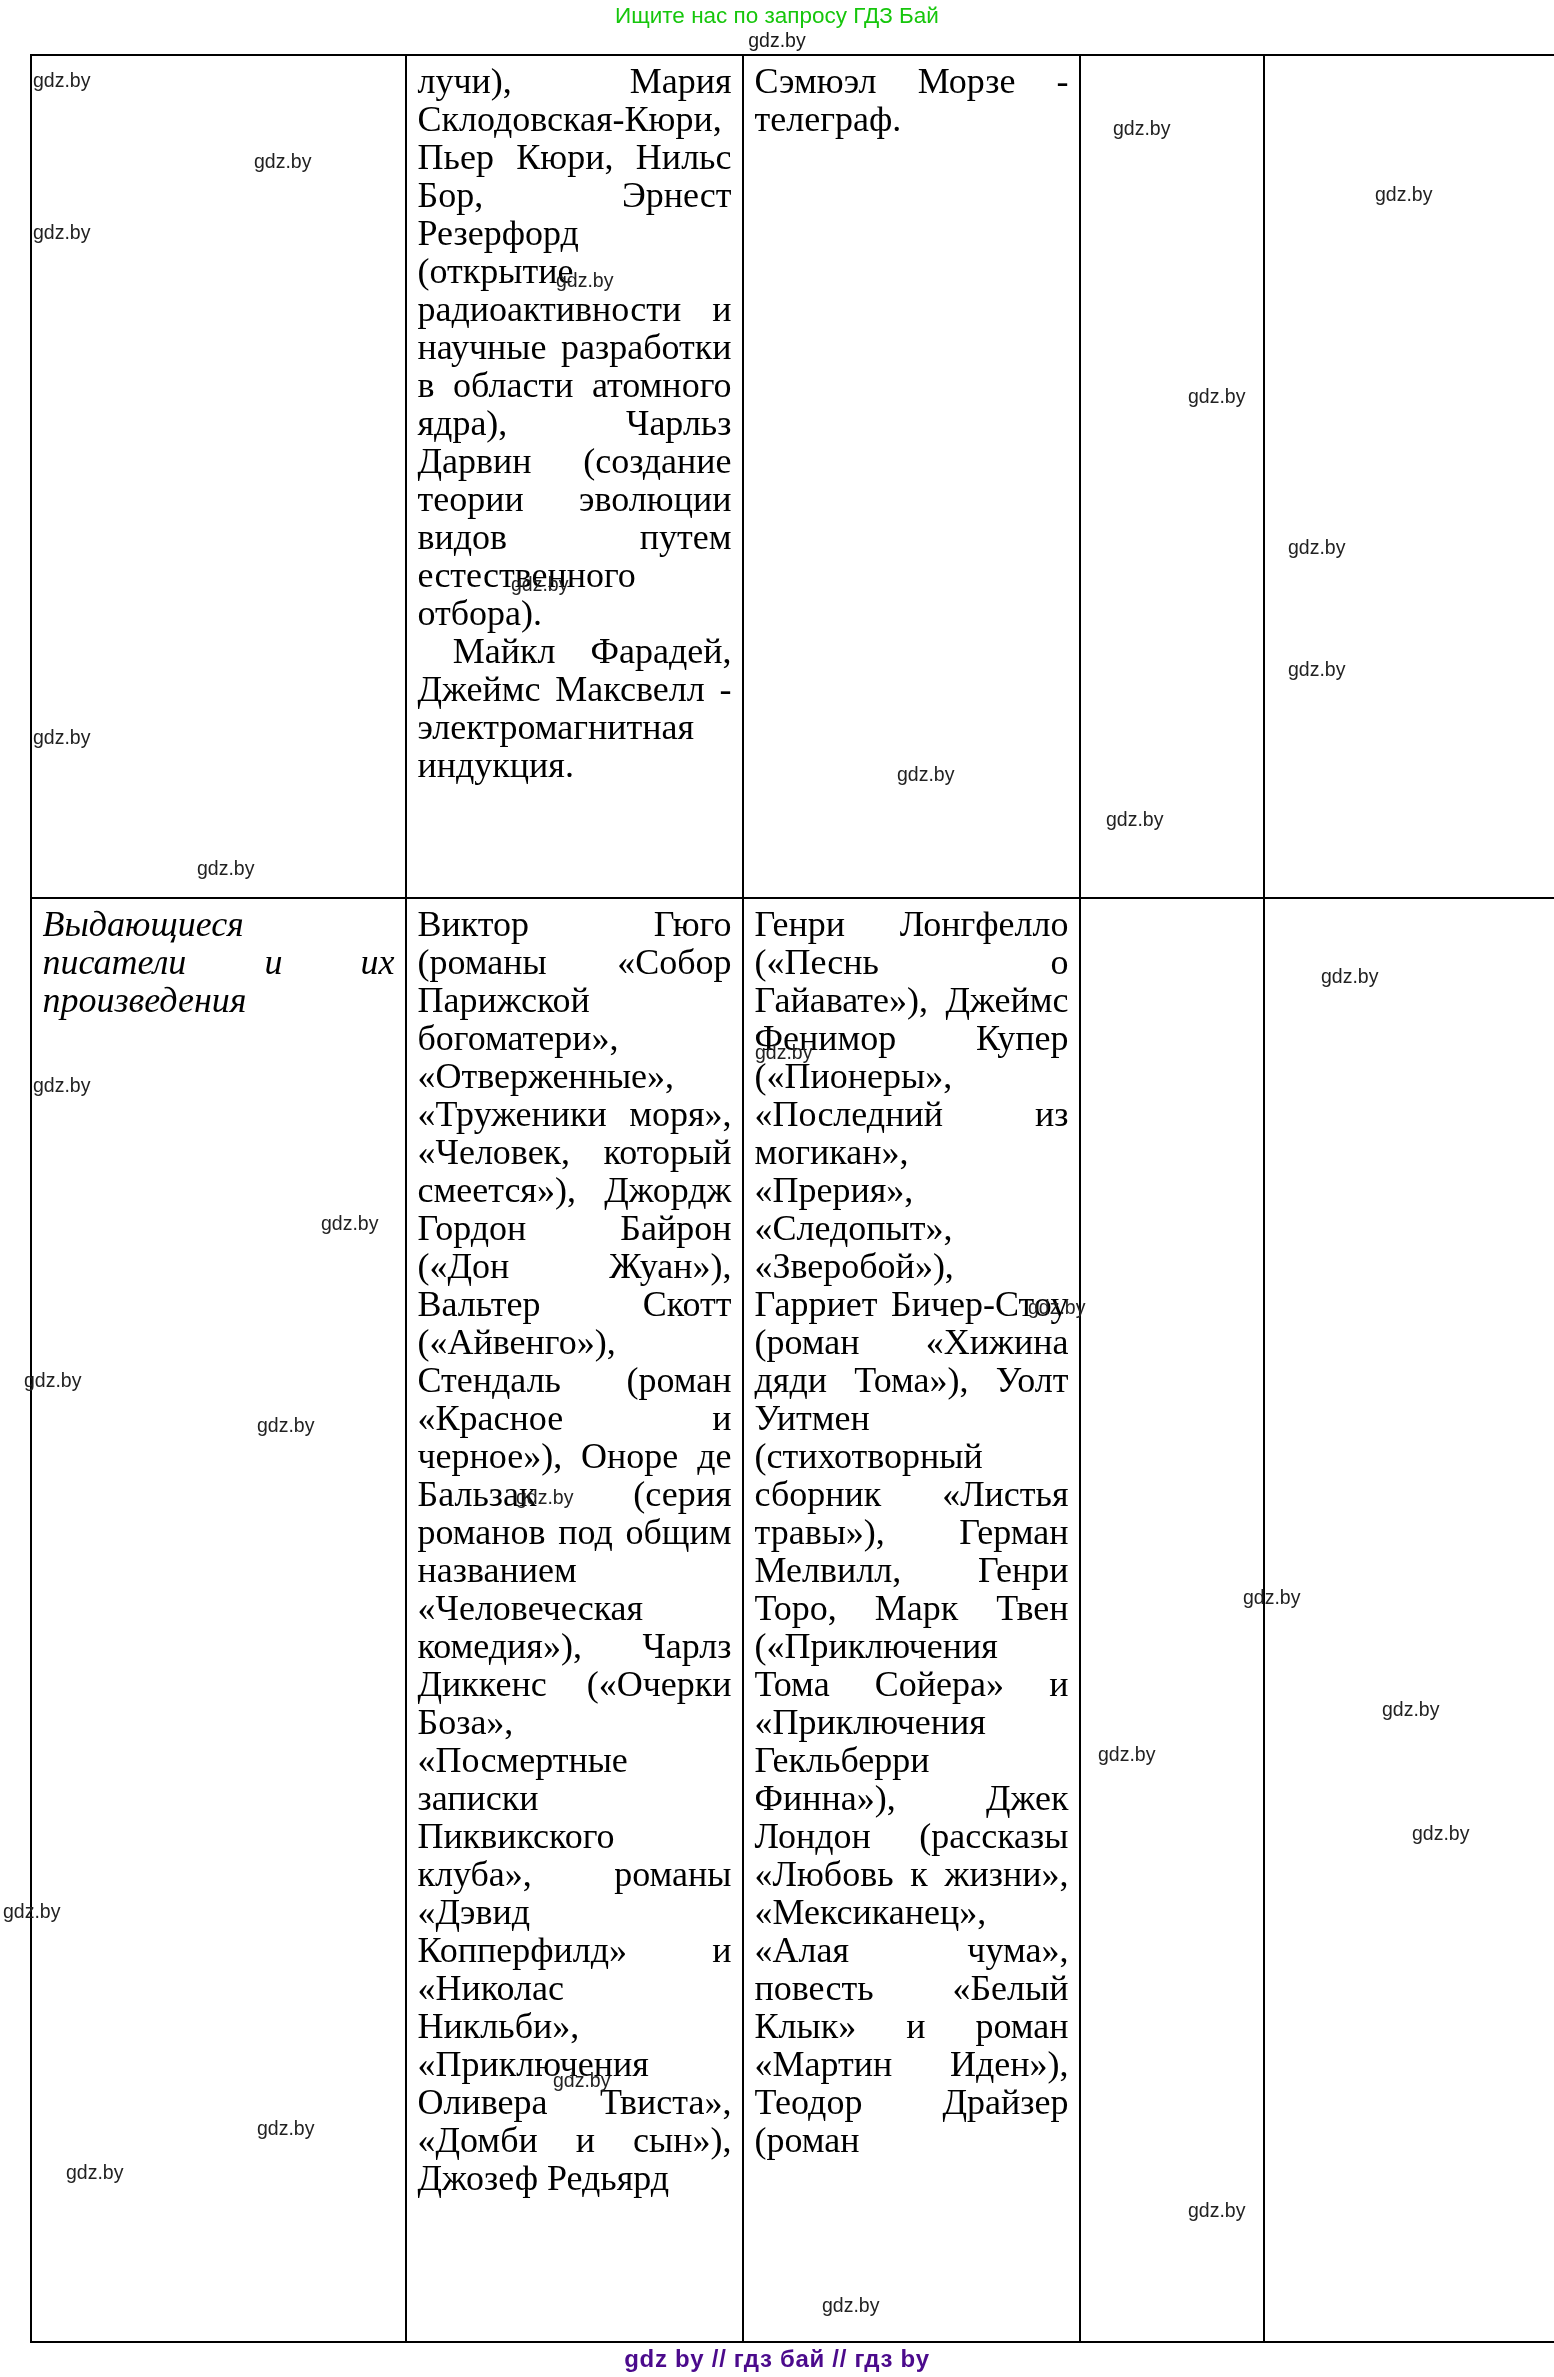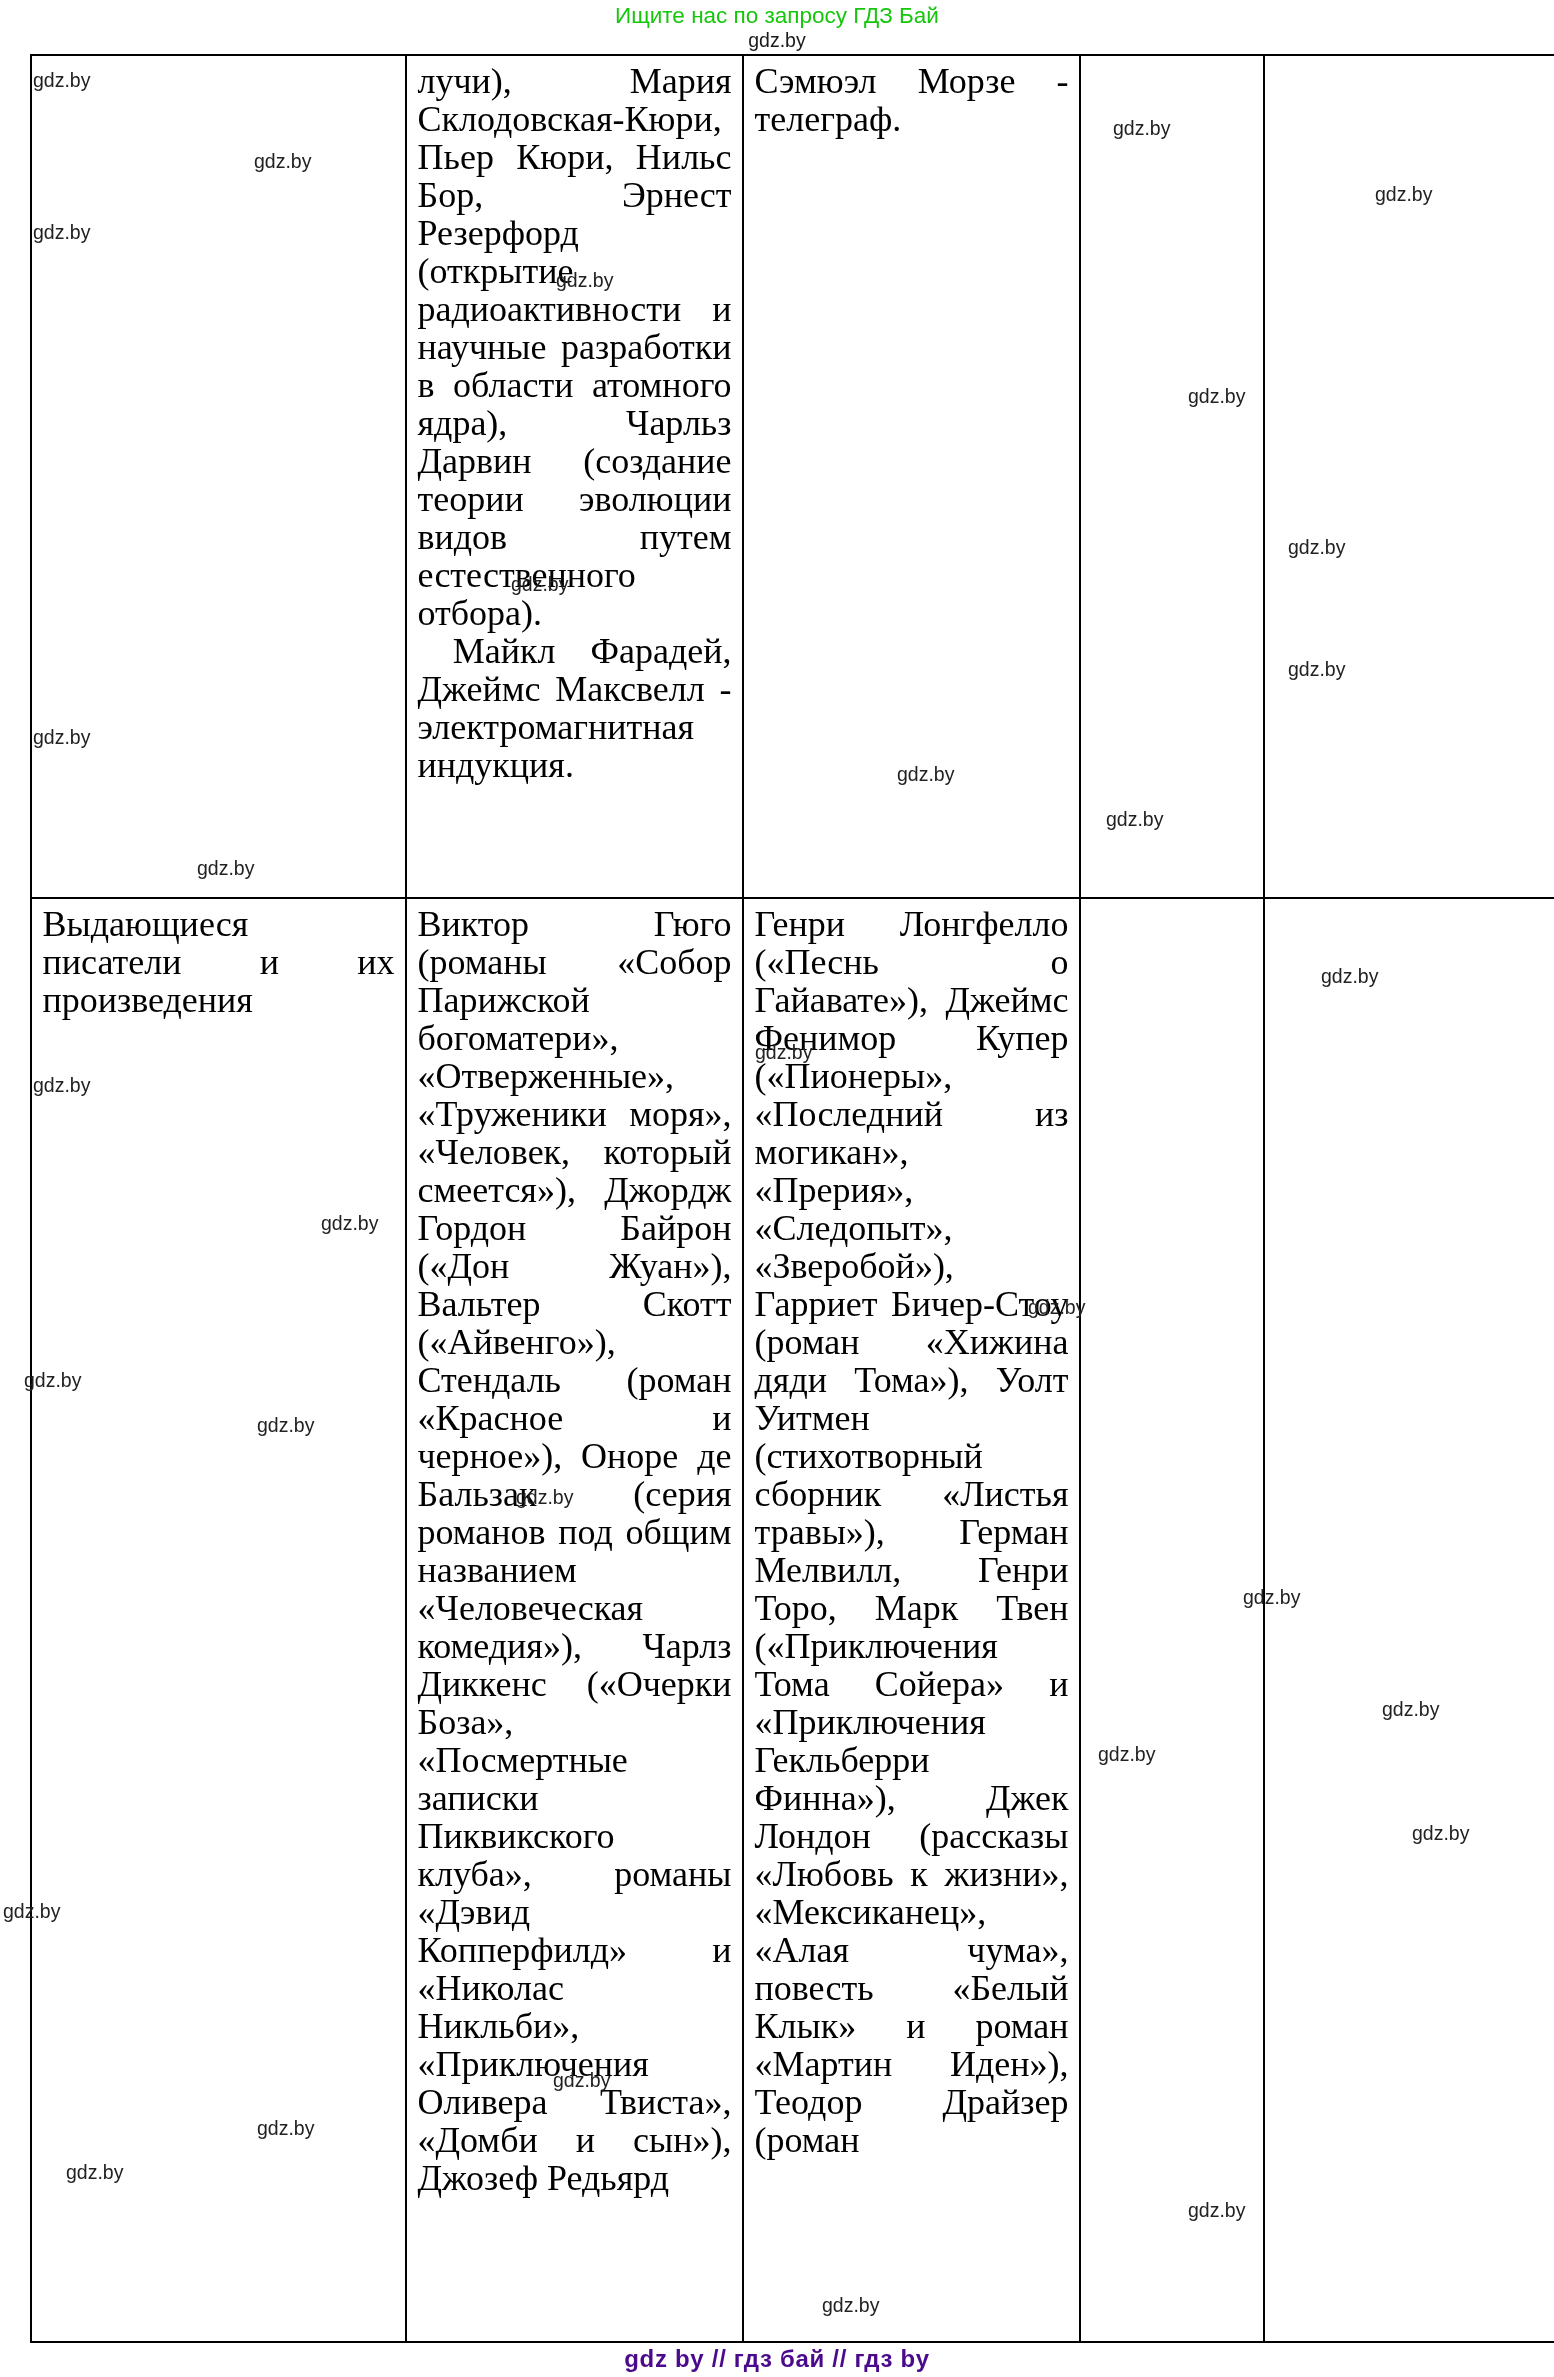--- a/index.html
+++ b/index.html
@@ -70,21 +70,21 @@
     vertical-align: top;
     padding: 6px 10.5px 7.5px 10.5px;
     font-size: 36px;
     line-height: 38px;
     text-align: justify;
     text-justify: inter-word;
     color: #000000;
     word-spacing: 0px;
     hyphens: none;
   }
-  td.c1 { width: 352px; }
+  td.c1 { width: 352px; font-style: italic; }
   td.c2 { width: 314px; }
   td.c3 { width: 314px; margin-top: 20px; }
   td.c4 { width: 161px; }
   td.c5 { width: 299px; }
 
   td.c1 .cell-text { text-align: justify; }
   .cell-text { display: block; white-space: pre-wrap; }
 
   
   tr.row-top td { height: 827px; }

